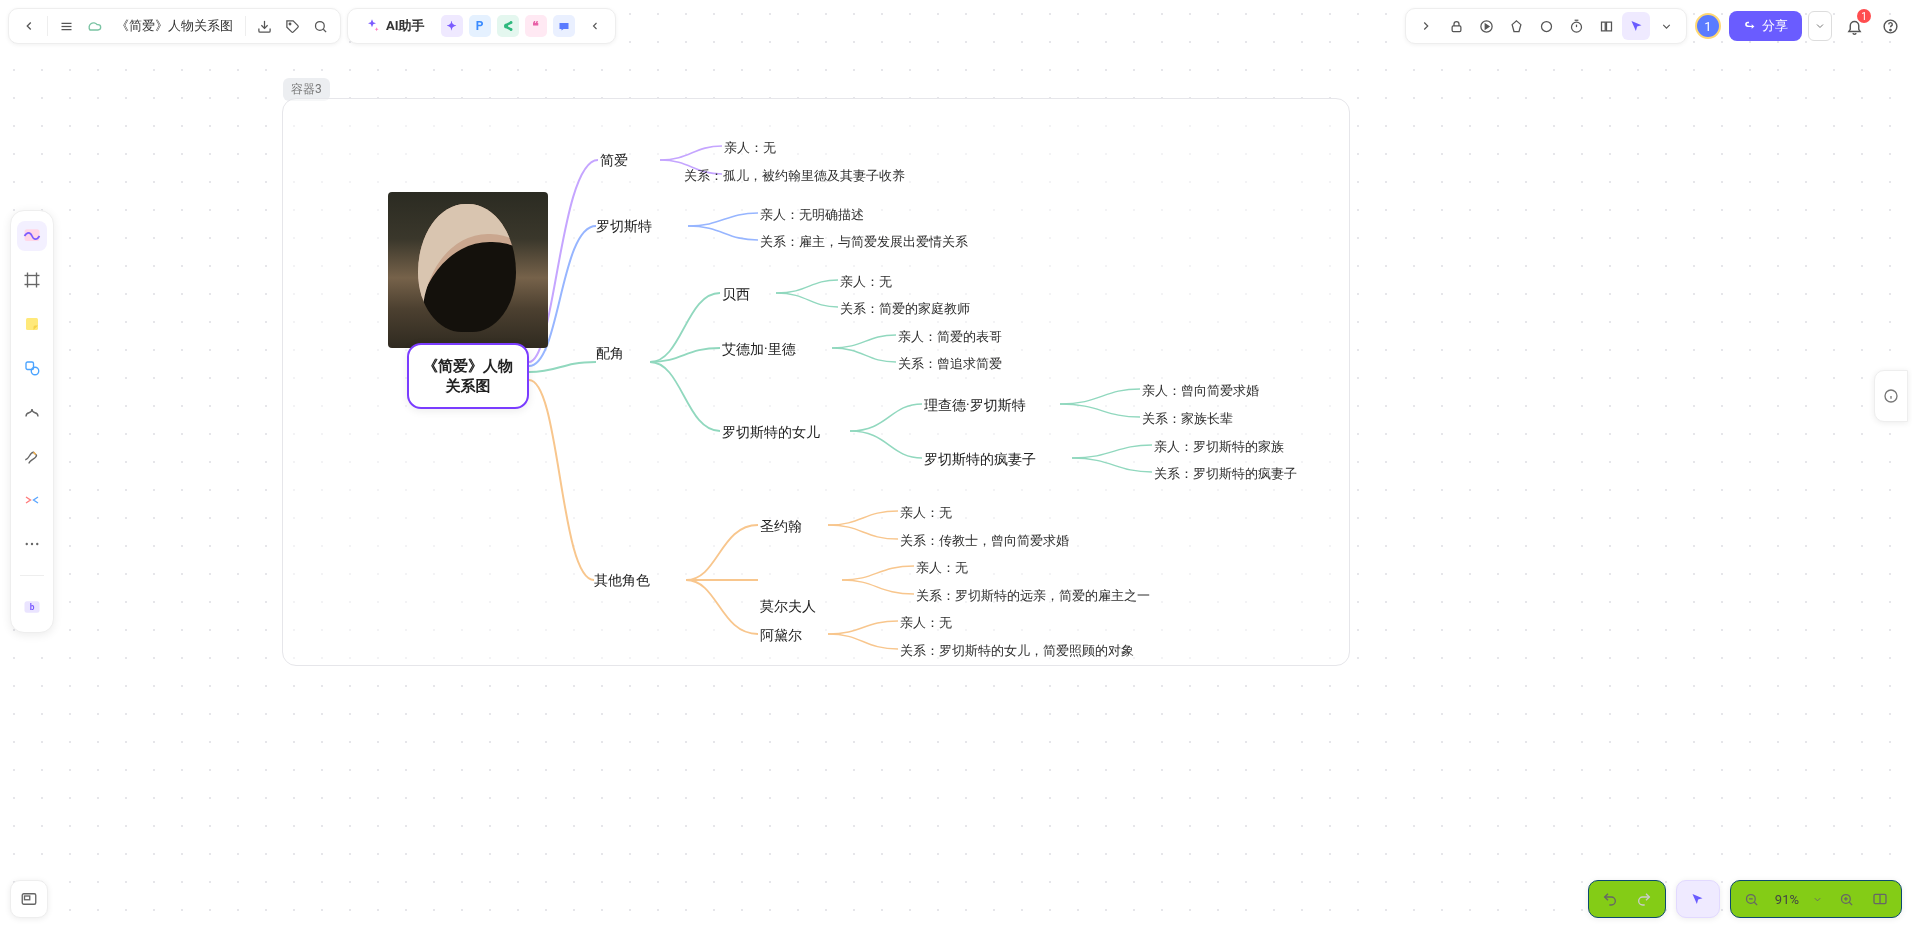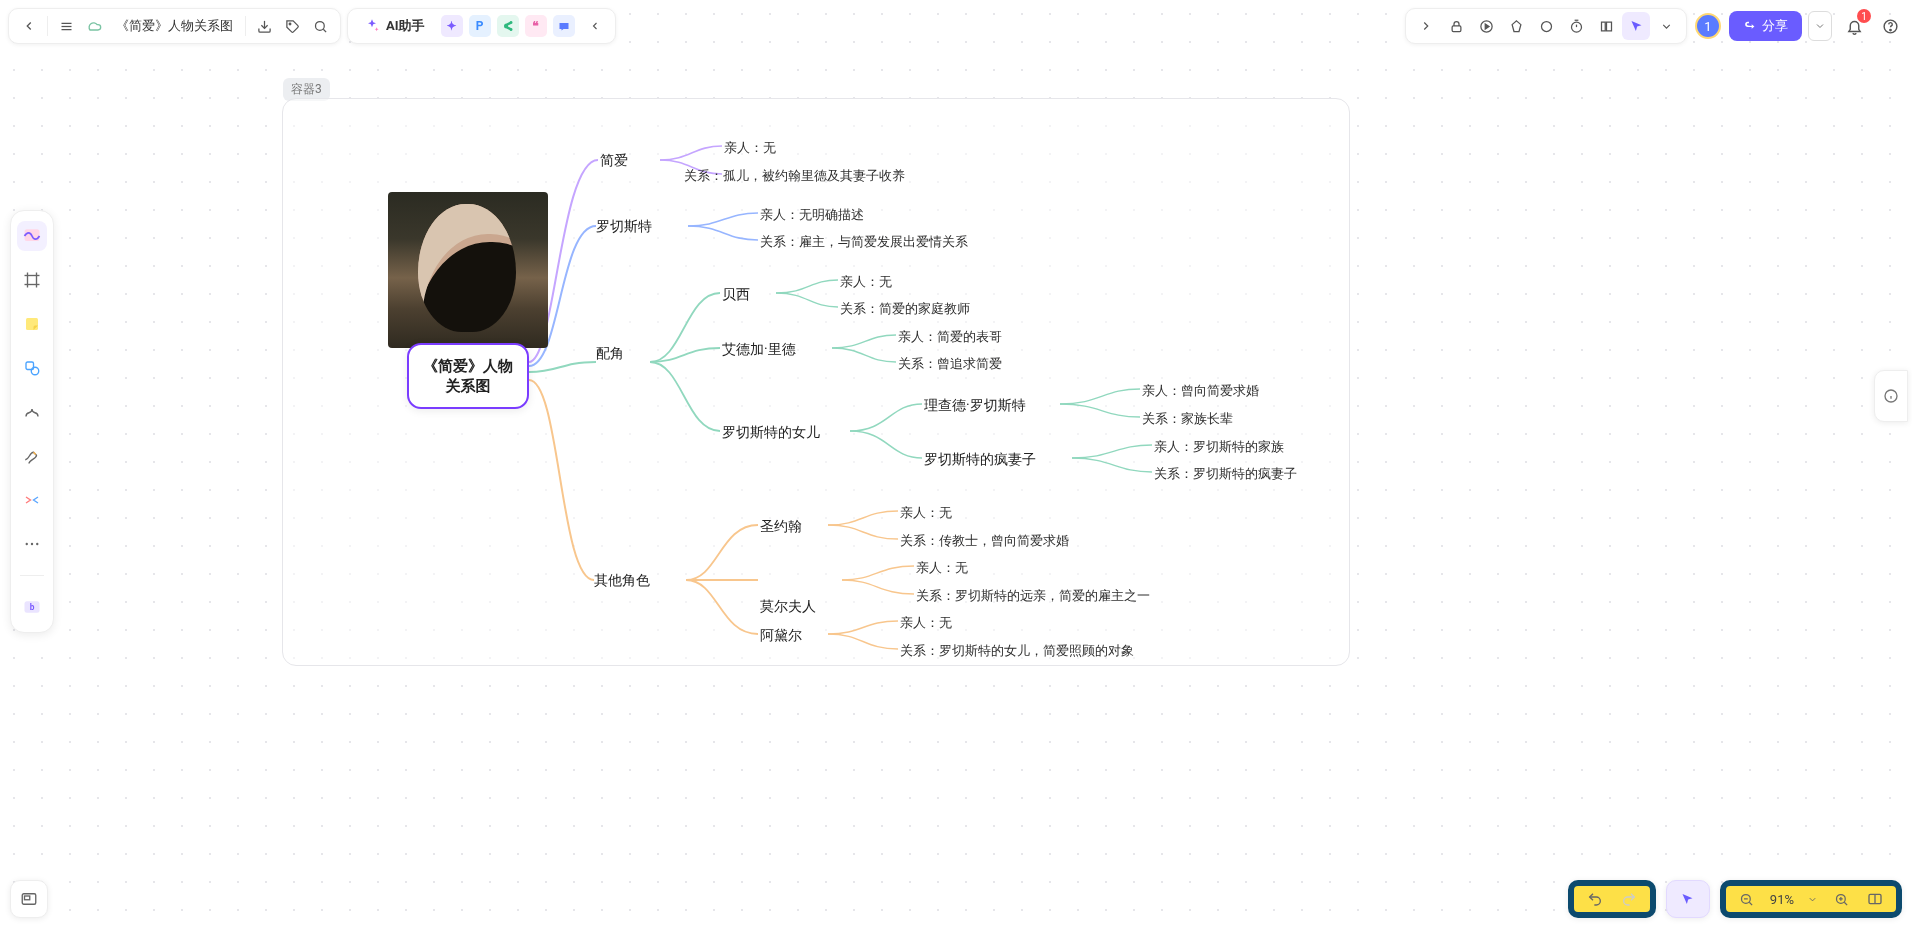--- a/index.html
+++ b/index.html
@@ -49,21 +49,21 @@
 
   
   svg.links{position:absolute;inset:0;pointer-events:none}
 
   
   .right-float{position:absolute;right:4px;top:370px;width:34px;height:52px;background:#fff;border:1px solid #eee;border-radius:10px 0 0 10px;display:flex;align-items:center;justify-content:center;box-shadow:0 1px 6px rgba(0,0,0,.08);z-index:40}
 
   
   .bottom-left{position:absolute;left:10px;bottom:10px;width:38px;height:38px;background:#fff;border:1px solid #eee;border-radius:10px;display:flex;align-items:center;justify-content:center;box-shadow:0 1px 6px rgba(0,0,0,.08)}
   .bottom-right{position:absolute;right:10px;bottom:10px;display:flex;align-items:center;gap:10px}
-  .br-group{display:flex;align-items:center;background:#fde047;border:6px solid #0c4a6e;border-radius:10px;height:38px;padding:0 8px;box-shadow:0 1px 6px rgba(0,0,0,.08);gap:8px}
+  .br-group{display:flex;align-items:center;background:#84cc16;border:1px solid #0c4a6e;border-radius:10px;height:38px;padding:0 8px;box-shadow:0 1px 6px rgba(0,0,0,.08);gap:8px}
   .br-btn{width:26px;height:26px;display:flex;align-items:center;justify-content:center;color:#666;border-radius:6px;cursor:pointer}
   .zoom-label{font-size:13px;color:#444;padding:0 2px}
   .cursorbox{background:#efeaff;border:1px solid #e2d9ff}
 
   svg{display:block}
 </style>
 </head>
 <body>
 
 <div class="canvas">

